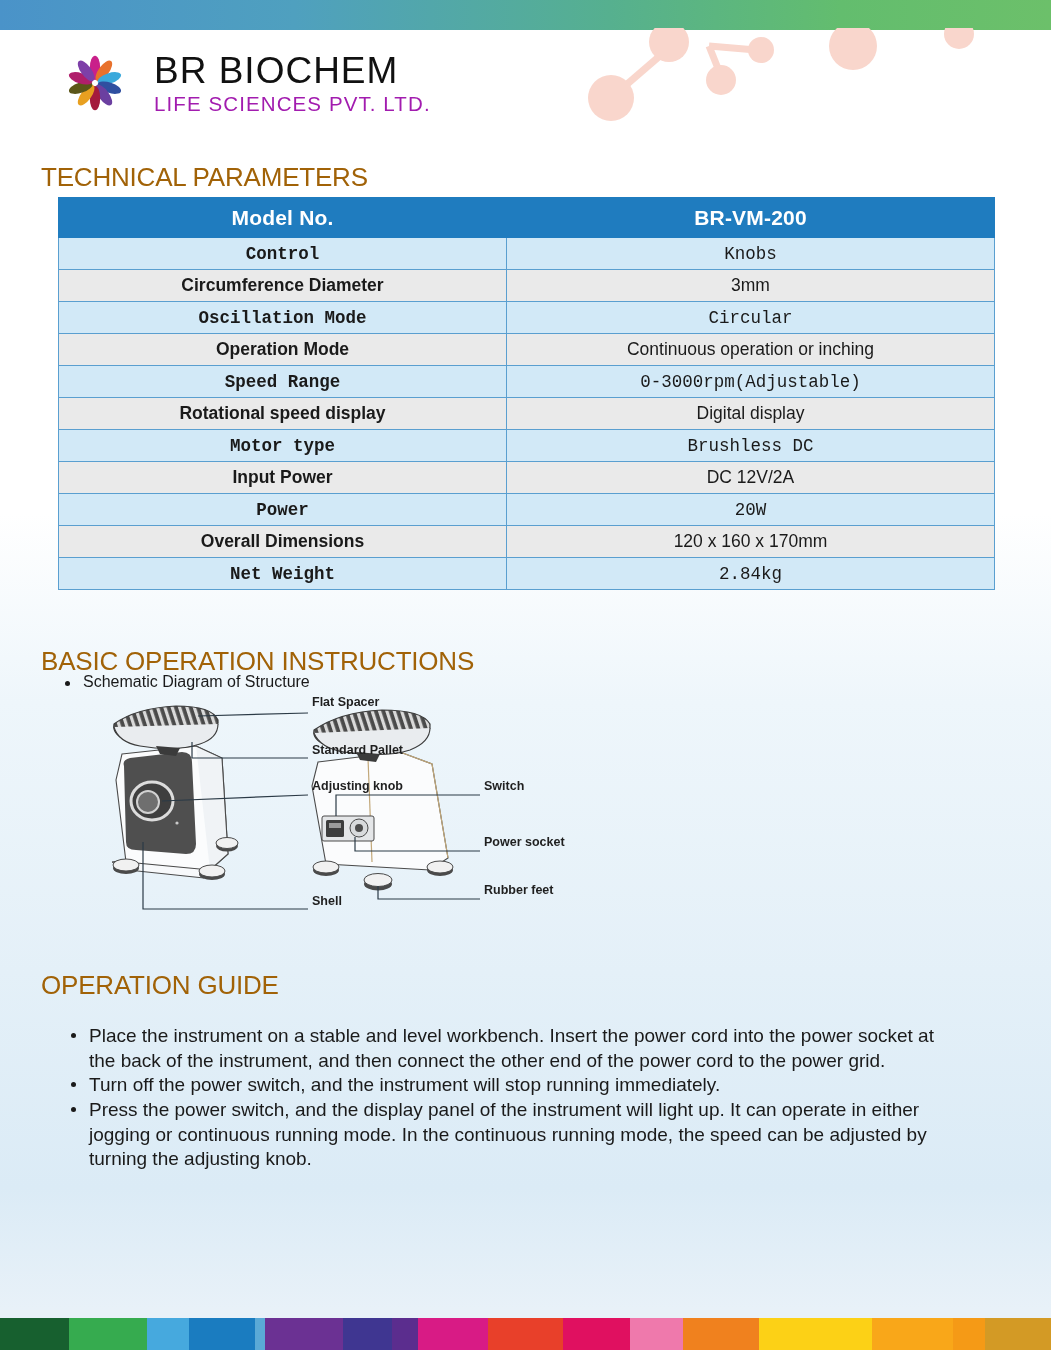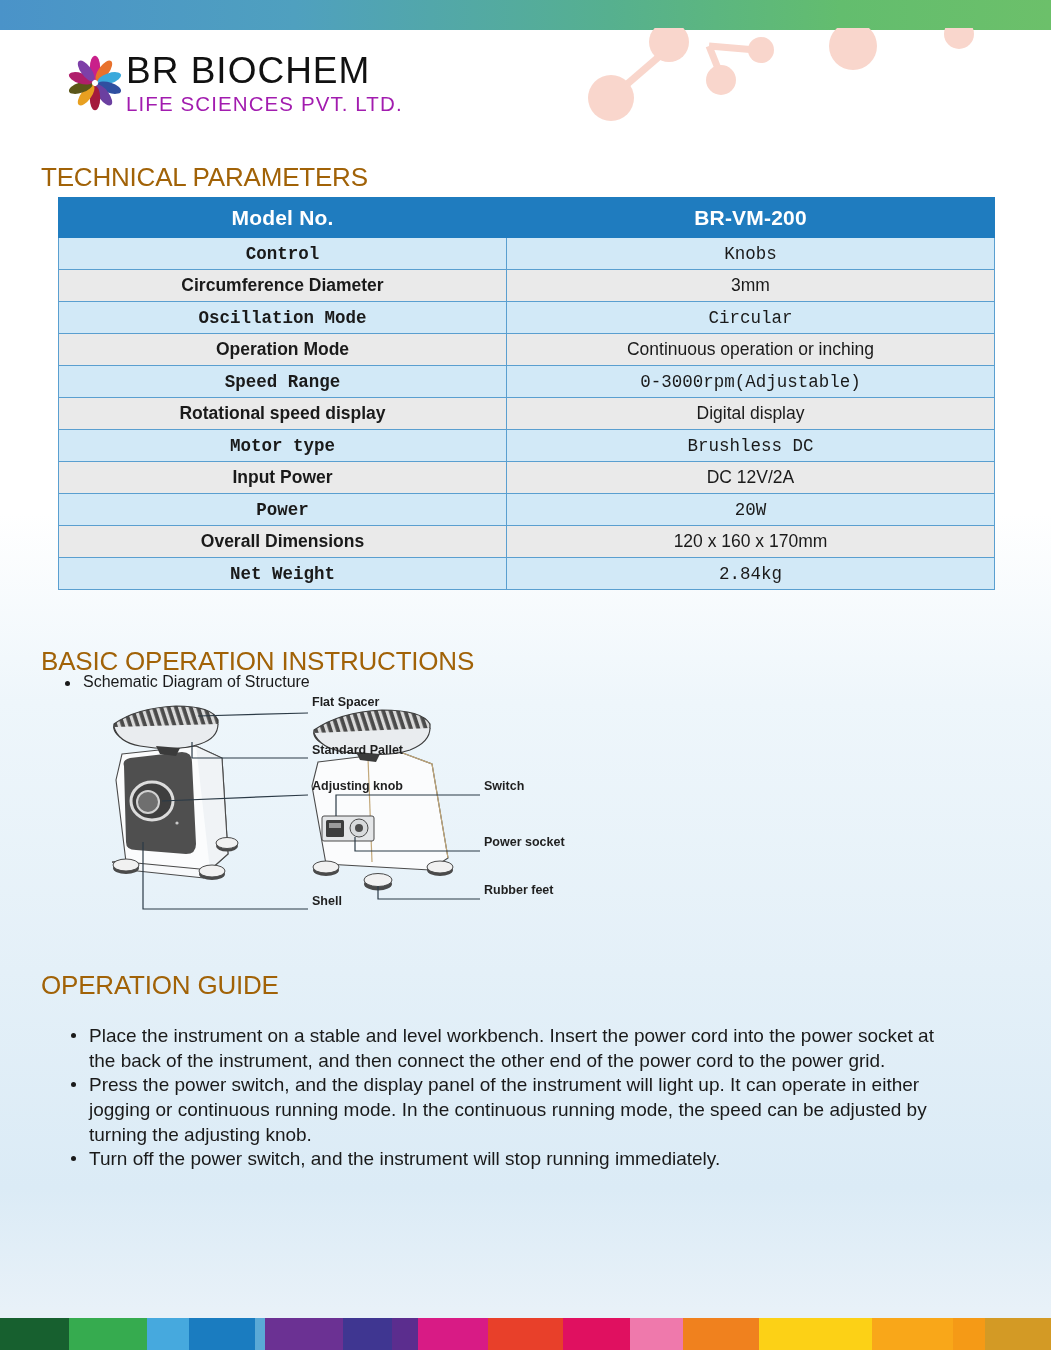--- a/index.html
+++ b/index.html
@@ -13,21 +13,21 @@
   .top-bar{
     position:absolute;left:0;top:0;width:1051px;height:30px;
     background:linear-gradient(to right,#4a93c9 0%,#4fa0bf 28%,#56b08f 58%,#63bd6e 80%,#6cc06a 100%);
   }
 
   
   .molecule{position:absolute;right:0;top:28px;width:470px;height:115px;overflow:hidden;pointer-events:none;}
   .molecule svg{display:block;}
 
   
-  .logo-block{position:absolute;left:66px;top:52px;display:flex;align-items:center;gap:2px;}
+  .logo-block{position:absolute;left:66px;top:52px;display:flex;align-items:center;gap:30px;}
   .logo-mark{width:58px;height:58px;flex:0 0 58px;position:relative;}
   .logo-text{display:flex;flex-direction:column;line-height:1;}
   .logo-title{
     font-size:37px;font-weight:400;letter-spacing:1px;color:#111;
     font-family:"Liberation Sans", sans-serif;
   }
   .logo-sub{
     font-size:20.5px;font-weight:400;letter-spacing:1.1px;color:#a21caf;margin-top:5px;
     font-family:"Liberation Sans", sans-serif;
   }
@@ -281,22 +281,22 @@
       <text x="384" y="152">Power socket</text>
       <text x="384" y="200">Rubber feet</text>
     </g>
   </svg>
 </div>
 
 <div class="sec-head" id="h-guide">OPERATION GUIDE</div>
 
 <ul class="bullet-list" id="guide-bullets">
     <li>Place the instrument on a stable and level workbench. Insert the power cord into the power socket at the back of the instrument, and then connect the other end of the power cord to the power grid.</li>
+    <li>Turn off the power switch, and the instrument will stop running immediately.</li>
     <li>Press the power switch, and the display panel of the instrument will light up. It can operate in either jogging or continuous running mode. In the continuous running mode, the speed can be adjusted by turning the adjusting knob.</li>
-    <li>Turn off the power switch, and the instrument will stop running immediately.</li>
   </ul>
 
 <div class="bottom-bar" id="bottom-bar">
     <span style="background: rgb(23, 96, 47); width: 95px;"></span>
     <span style="background: rgb(54, 171, 79); width: 107px;"></span>
     <span style="background: rgb(70, 169, 222); width: 58px;"></span>
     <span style="background: rgb(26, 124, 192); width: 90px;"></span>
     <span style="background: rgb(90, 169, 214); width: 13px;"></span>
     <span style="background: rgb(107, 49, 147); width: 107px;"></span>
     <span style="background: rgb(63, 54, 145); width: 68px;"></span>

